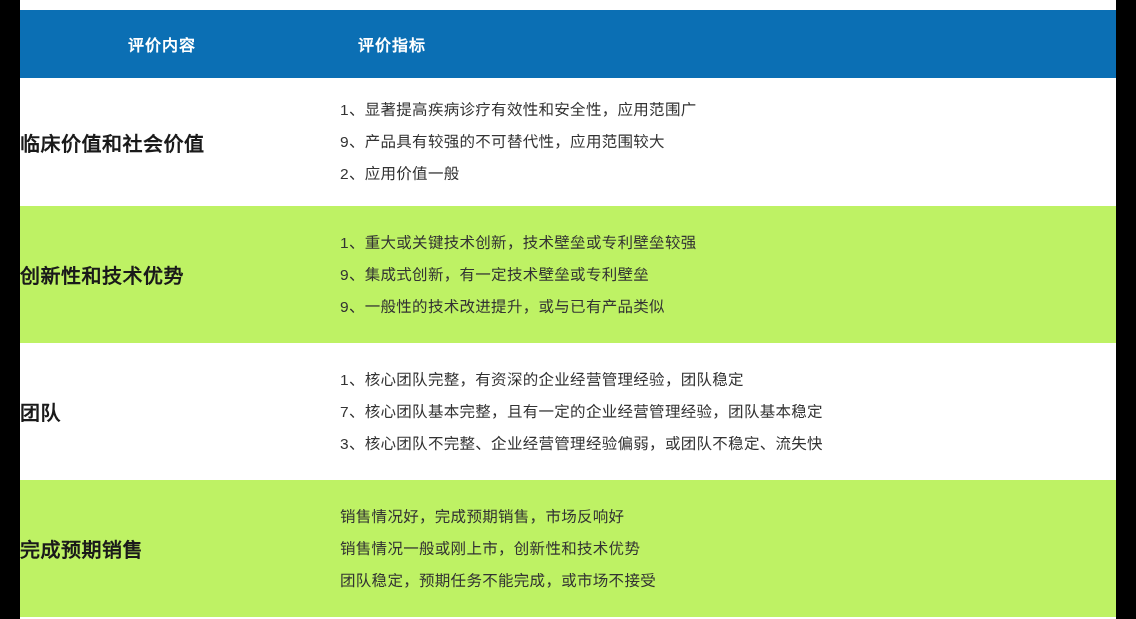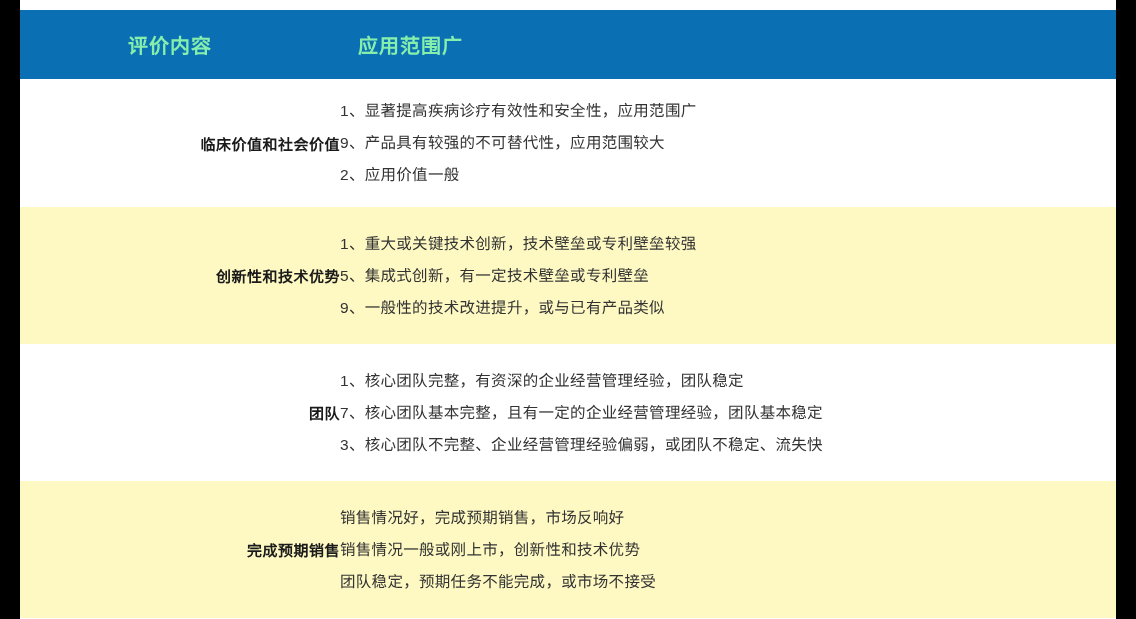--- a/index.html
+++ b/index.html
@@ -36,22 +36,22 @@
     left: 20px;
     top: 10px;
     width: 1096px;
     border-collapse: collapse;
     table-layout: fixed;
     background: #ffffff;
   }
 
   .eval-table th {
     background: #0b6fb4;
-    color: #86efac;
-    font-size: 20px;
+    color: #ffffff;
+    font-size: 16px;
     font-weight: 700;
     letter-spacing: 1px;
     text-align: left;
     padding: 20px 0 20px 0;
     height: 28px;
     vertical-align: middle;
   }
 
   .th-content {
     padding-left: 108px;
@@ -63,29 +63,29 @@
   .col-content { width: 320px; }
   .col-indicator { width: 776px; }
 
   .eval-table td {
     vertical-align: middle;
     border: none;
     padding: 0;
   }
 
   .row-odd td { background: #ffffff; }
-  .row-even td { background: #fef9c3; }
+  .row-even td { background: #bef264; }
 
   .cell-sep {
     border-bottom: 1px solid #e3eaef;
   }
 
   .content-cell {
-    text-align: right;
-    font-size: 15px;
+    text-align: left;
+    font-size: 20px;
     font-weight: 700;
     color: #1a1a1a;
     letter-spacing: 0.5px;
     padding: 0 10px;
   }
 
   .indicator-cell {
     padding: 18px 0 18px 18px;
     margin-left: 32px;
   }
@@ -113,38 +113,38 @@
     <colgroup>
       <col class="col-content">
       <col class="col-indicator">
     </colgroup>
     <thead>
       <tr>
         <th>
           <div class="th-content">评价内容</div>
         </th>
         <th>
-          <div class="th-indicator">应用范围广</div>
+          <div class="th-indicator">评价指标</div>
         </th>
       </tr>
     </thead>
     <tbody>
       <tr class="row-odd r1">
         <td class="content-cell cell-sep">临床价值和社会价值</td>
         <td class="indicator-cell cell-sep">
           <div class="indicator-line">1、显著提高疾病诊疗有效性和安全性，应用范围广</div>
           <div class="indicator-line">9、产品具有较强的不可替代性，应用范围较大</div>
           <div class="indicator-line">2、应用价值一般</div>
         </td>
       </tr>
       <tr class="row-even r2">
         <td class="content-cell cell-sep">创新性和技术优势</td>
         <td class="indicator-cell cell-sep">
           <div class="indicator-line">1、重大或关键技术创新，技术壁垒或专利壁垒较强</div>
-          <div class="indicator-line">5、集成式创新，有一定技术壁垒或专利壁垒</div>
+          <div class="indicator-line">9、集成式创新，有一定技术壁垒或专利壁垒</div>
           <div class="indicator-line">9、一般性的技术改进提升，或与已有产品类似</div>
         </td>
       </tr>
       <tr class="row-odd r3">
         <td class="content-cell cell-sep">团队</td>
         <td class="indicator-cell cell-sep">
           <div class="indicator-line">1、核心团队完整，有资深的企业经营管理经验，团队稳定</div>
           <div class="indicator-line">7、核心团队基本完整，且有一定的企业经营管理经验，团队基本稳定</div>
           <div class="indicator-line">3、核心团队不完整、企业经营管理经验偏弱，或团队不稳定、流失快</div>
         </td>

